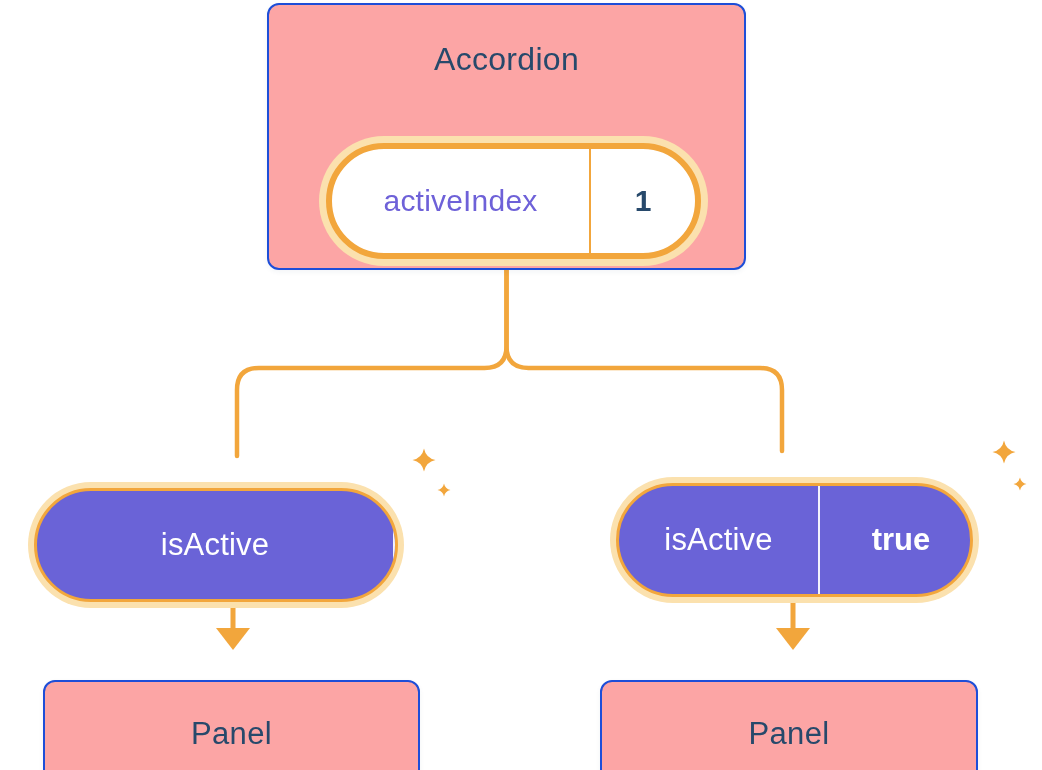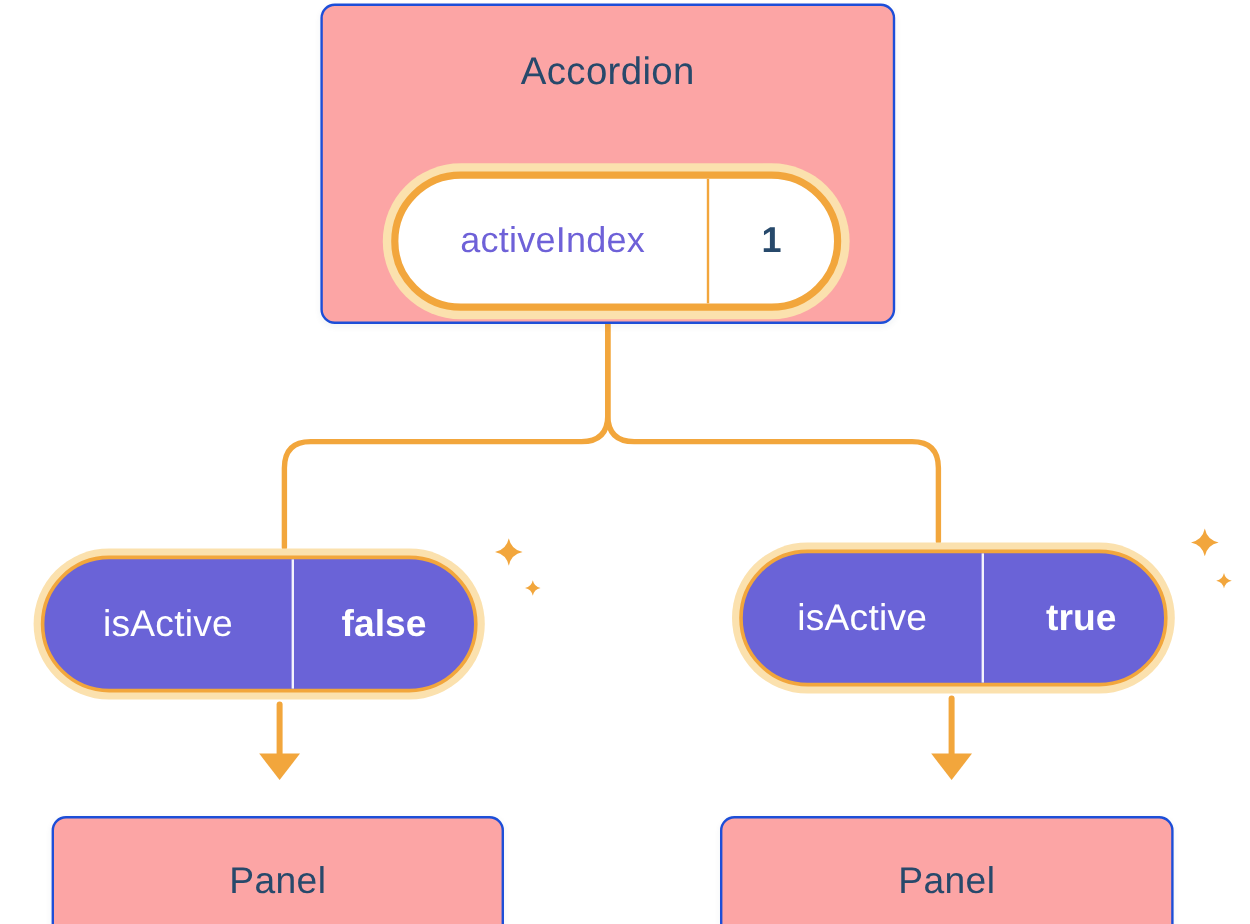--- a/index.html
+++ b/index.html
@@ -45,21 +45,21 @@
     align-items:stretch;
     overflow:hidden;
   }
   
   .pill-wrap.orange { left:50px; top:100px; width:389px; height:130px; padding:7px;margin-top:31px; }
   .orange .pill-inner { background:#ffffff; border:6px solid #F2A63C; }
   .orange .pill-name { color:#6E61D8; font-size:30px; }
   .orange .pill-sep  { background:#F2A63C; }
   .orange .pill-value{ width:104px; color:#27496B; font-size:30px; }
   
-  .pill-wrap.purple { padding:6px; }
+  .pill-wrap.purple { padding:6px;margin-top:25px; }
   .purple .pill-inner { background:#6A63D7; border:3px solid #F2A63C; }
   .purple .pill-name { color:#ffffff; font-size:31px; }
   .purple .pill-sep  { background:rgba(255,255,255,0.92); }
   .purple .pill-value{ color:#ffffff; font-size:31px; }
   #pill-left  { left:28px;  top:457px; width:376px; height:126px; }
   #pill-right { left:610px; top:452px; width:369px; height:126px; }
   #pill-left  .pill-value { width:150px; }
   #pill-right .pill-value { width:138px;padding-left:12px; }
 
   .pill-name {
@@ -131,21 +131,20 @@
         <span class="pill-sep"></span>
         <span class="pill-value">1</span>
       </div>
     </div>
   </div>
 
   <div id="pill-left" class="pill-wrap purple">
     <div class="pill-inner">
       <span class="pill-name">isActive</span>
       <span class="pill-sep"></span>
-      <span class="pill-value">false</span>
     </div>
   </div>
 
   <div id="pill-right" class="pill-wrap purple">
     <div class="pill-inner">
       <span class="pill-name">isActive</span>
       <span class="pill-sep"></span>
       <span class="pill-value">true</span>
     </div>
   </div>

